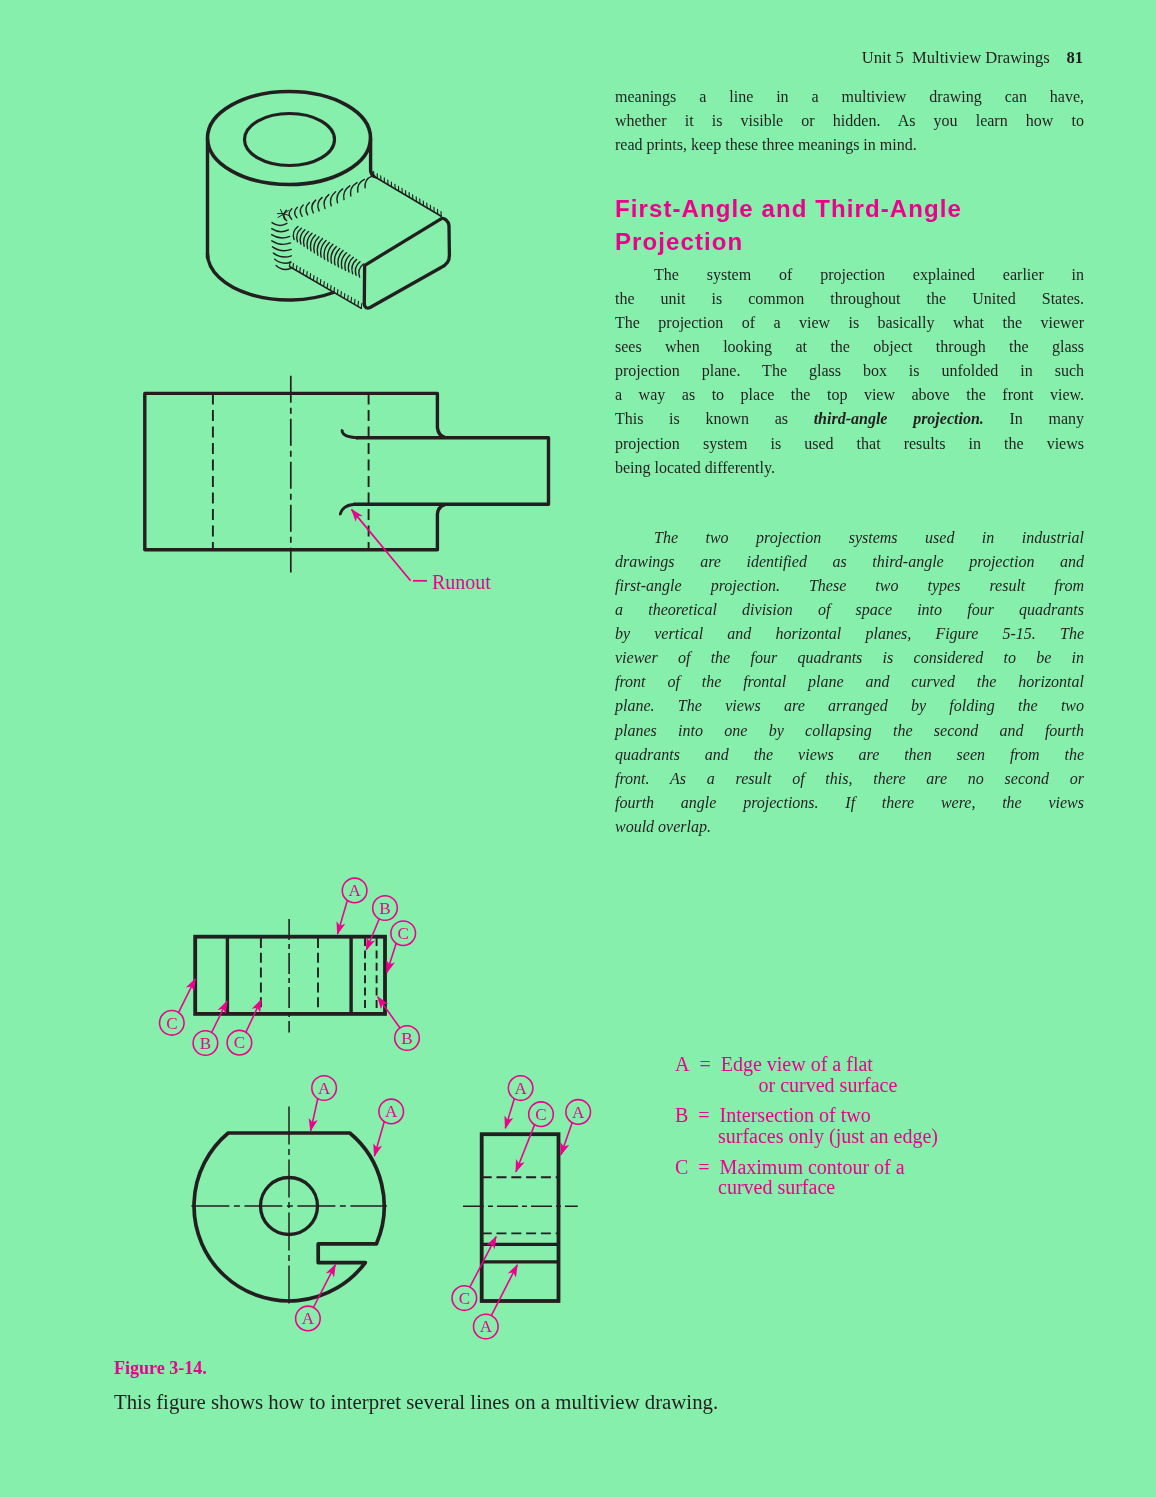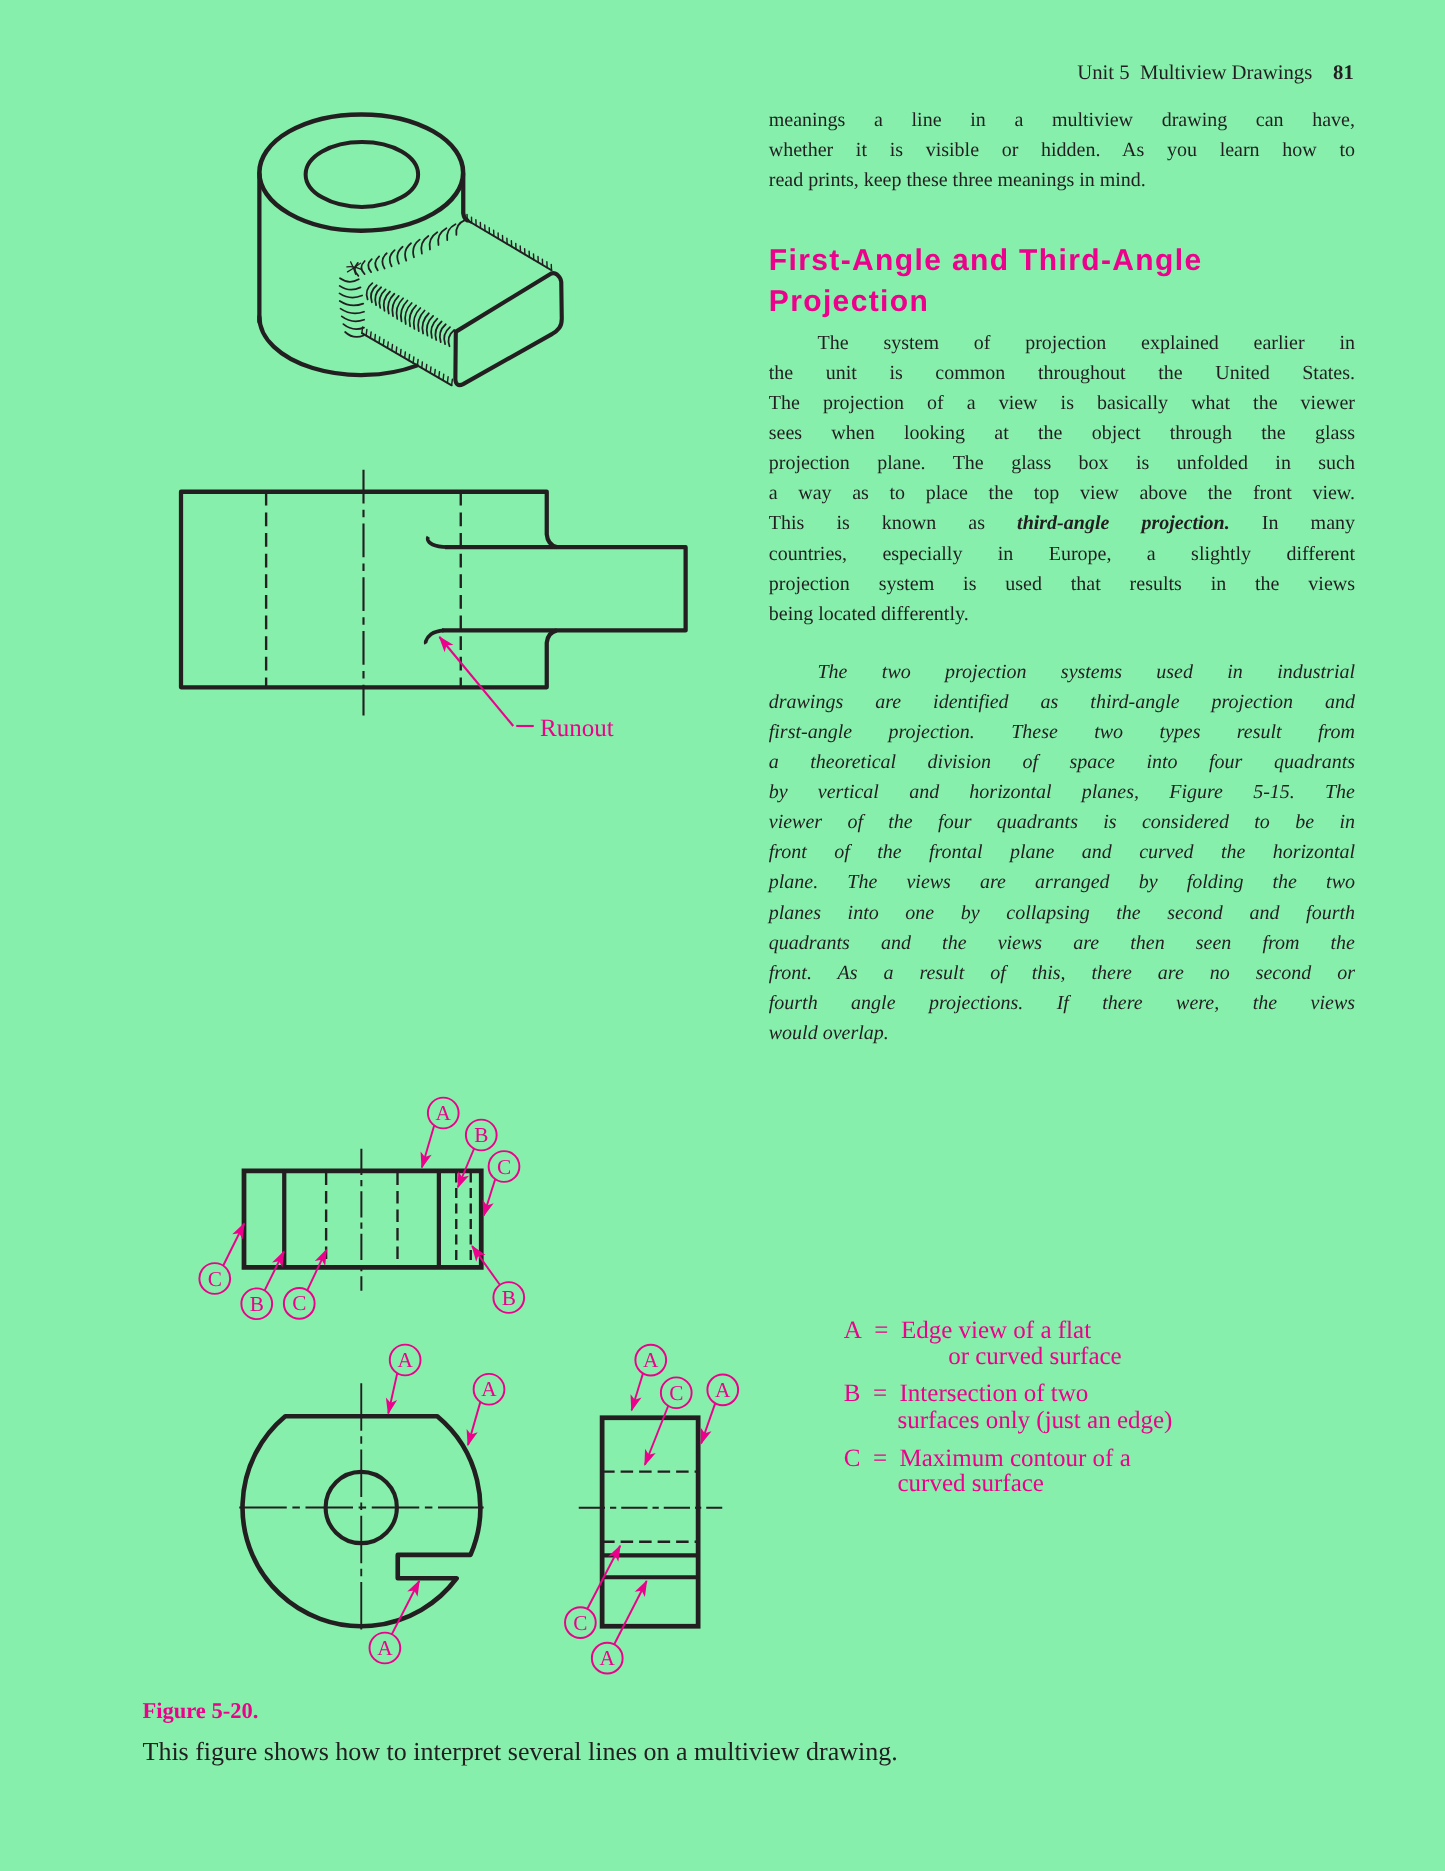--- a/index.html
+++ b/index.html
@@ -31,21 +31,20 @@
       First-Angle and Third-Angle<br>Projection
     </div>
     <div id="p1" class="abs" style="top:263.1px;width:469px;">
       <div class="bl ind">The system of projection explained earlier in</div>
       <div class="bl">the unit is common throughout the United States.</div>
       <div class="bl">The projection of a view is basically what the viewer</div>
       <div class="bl">sees when looking at the object through the glass</div>
       <div class="bl">projection plane. The glass box is unfolded in such</div>
       <div class="bl">a way as to place the top view above the front view.</div>
       <div class="bl">This is known as <b><i>third-angle projection.</i></b> In many</div>
-      <div class="bl">countries, especially in Europe, a slightly different</div>
       <div class="bl">projection system is used that results in the views</div>
       <div class="bl last">being located differently.</div>
     </div>
     <div id="p2" class="abs" style="top:526px;width:469px;font-style:italic;">
       <div class="bl ind">The two projection systems used in industrial</div>
       <div class="bl">drawings are identified as third-angle projection and</div>
       <div class="bl">first-angle projection. These two types result from</div>
       <div class="bl">a theoretical division of space into four quadrants</div>
       <div class="bl">by vertical and horizontal planes, Figure 5-15. The</div>
       <div class="bl">viewer of the four quadrants is considered to be in</div>
@@ -54,21 +53,21 @@
       <div class="bl">planes into one by collapsing the second and fourth</div>
       <div class="bl">quadrants and the views are then seen from the</div>
       <div class="bl">front. As a result of this, there are no second or</div>
       <div class="bl">fourth angle projections. If there were, the views</div>
       <div class="bl last">would overlap.</div>
     </div>
   </div>
 
 
   <div class="abs" style="left:114px;top:1359px;width:800px;">
-    <div class="cap mag" style="font-weight:bold;font-size:18px;">Figure 5-20.</div>
+    <div class="cap mag" style="font-weight:bold;font-size:18px;">Figure 3-14.</div>
     <div class="cap" style="font-size:20.8px;margin-top:16px;">This figure shows how to interpret several lines on a multiview drawing.</div>
   </div>
 
   <div class="abs mag" style="left:675px;top:1054px;font-size:20px;line-height:20.5px;">
     <div>A&nbsp; =&nbsp; Edge view of a flat</div>
     <div style="padding-left:43px;text-align:center;">or curved surface</div>
     <div style="margin-top:10.3px;">B&nbsp; =&nbsp; Intersection of two</div>
     <div style="padding-left:43px;">surfaces only (just an edge)</div>
     <div style="margin-top:10.3px;">C&nbsp; =&nbsp; Maximum contour of a</div>
     <div style="padding-left:43px;">curved surface</div>

